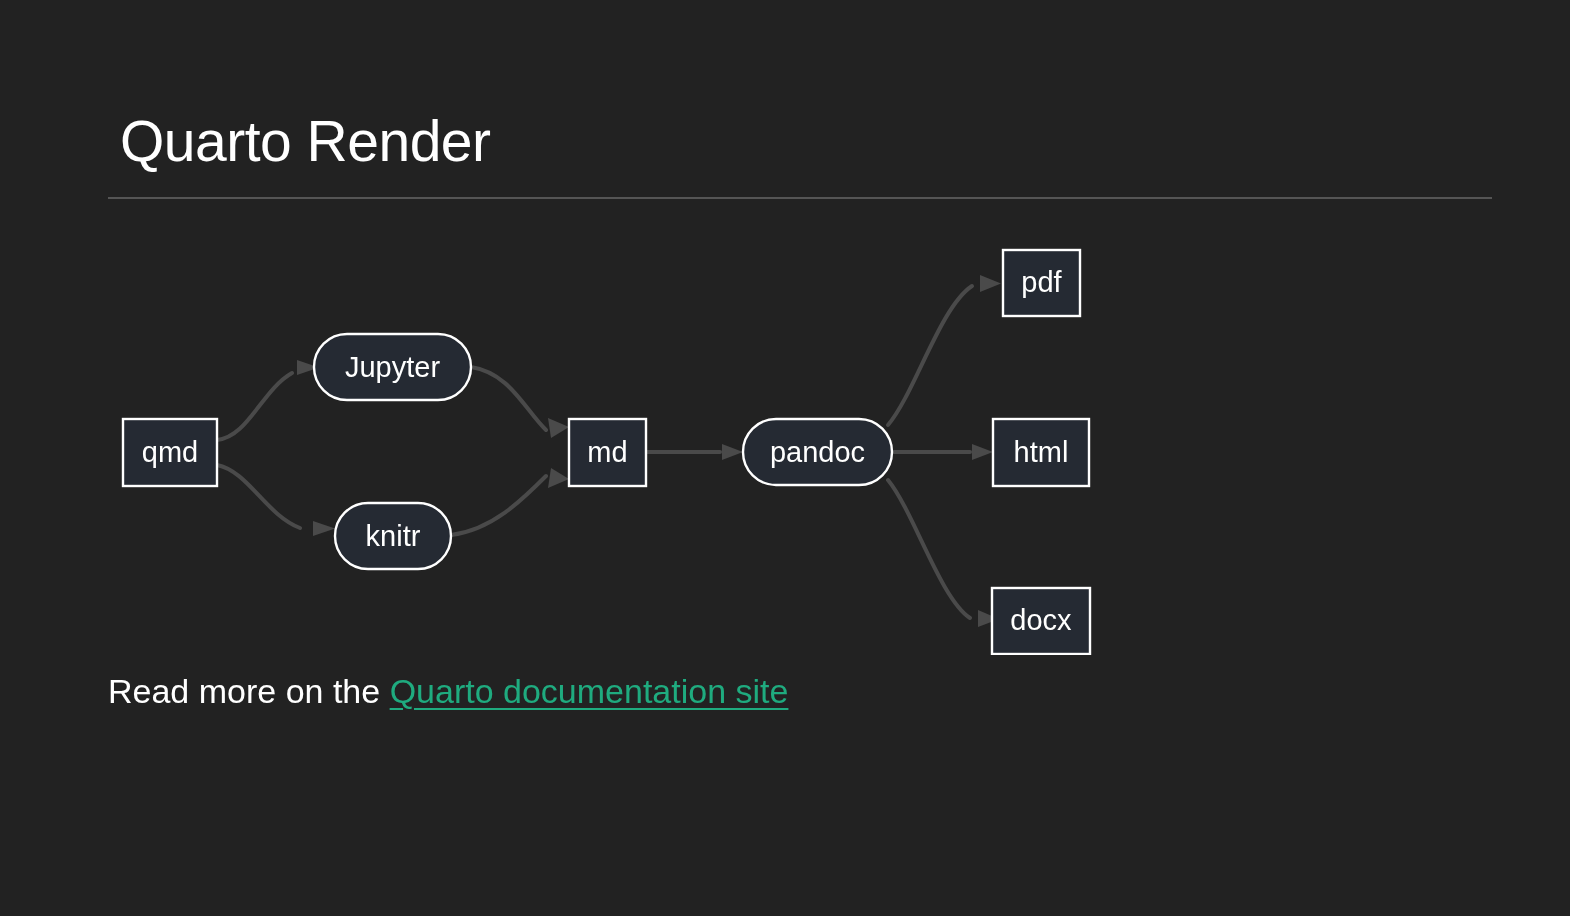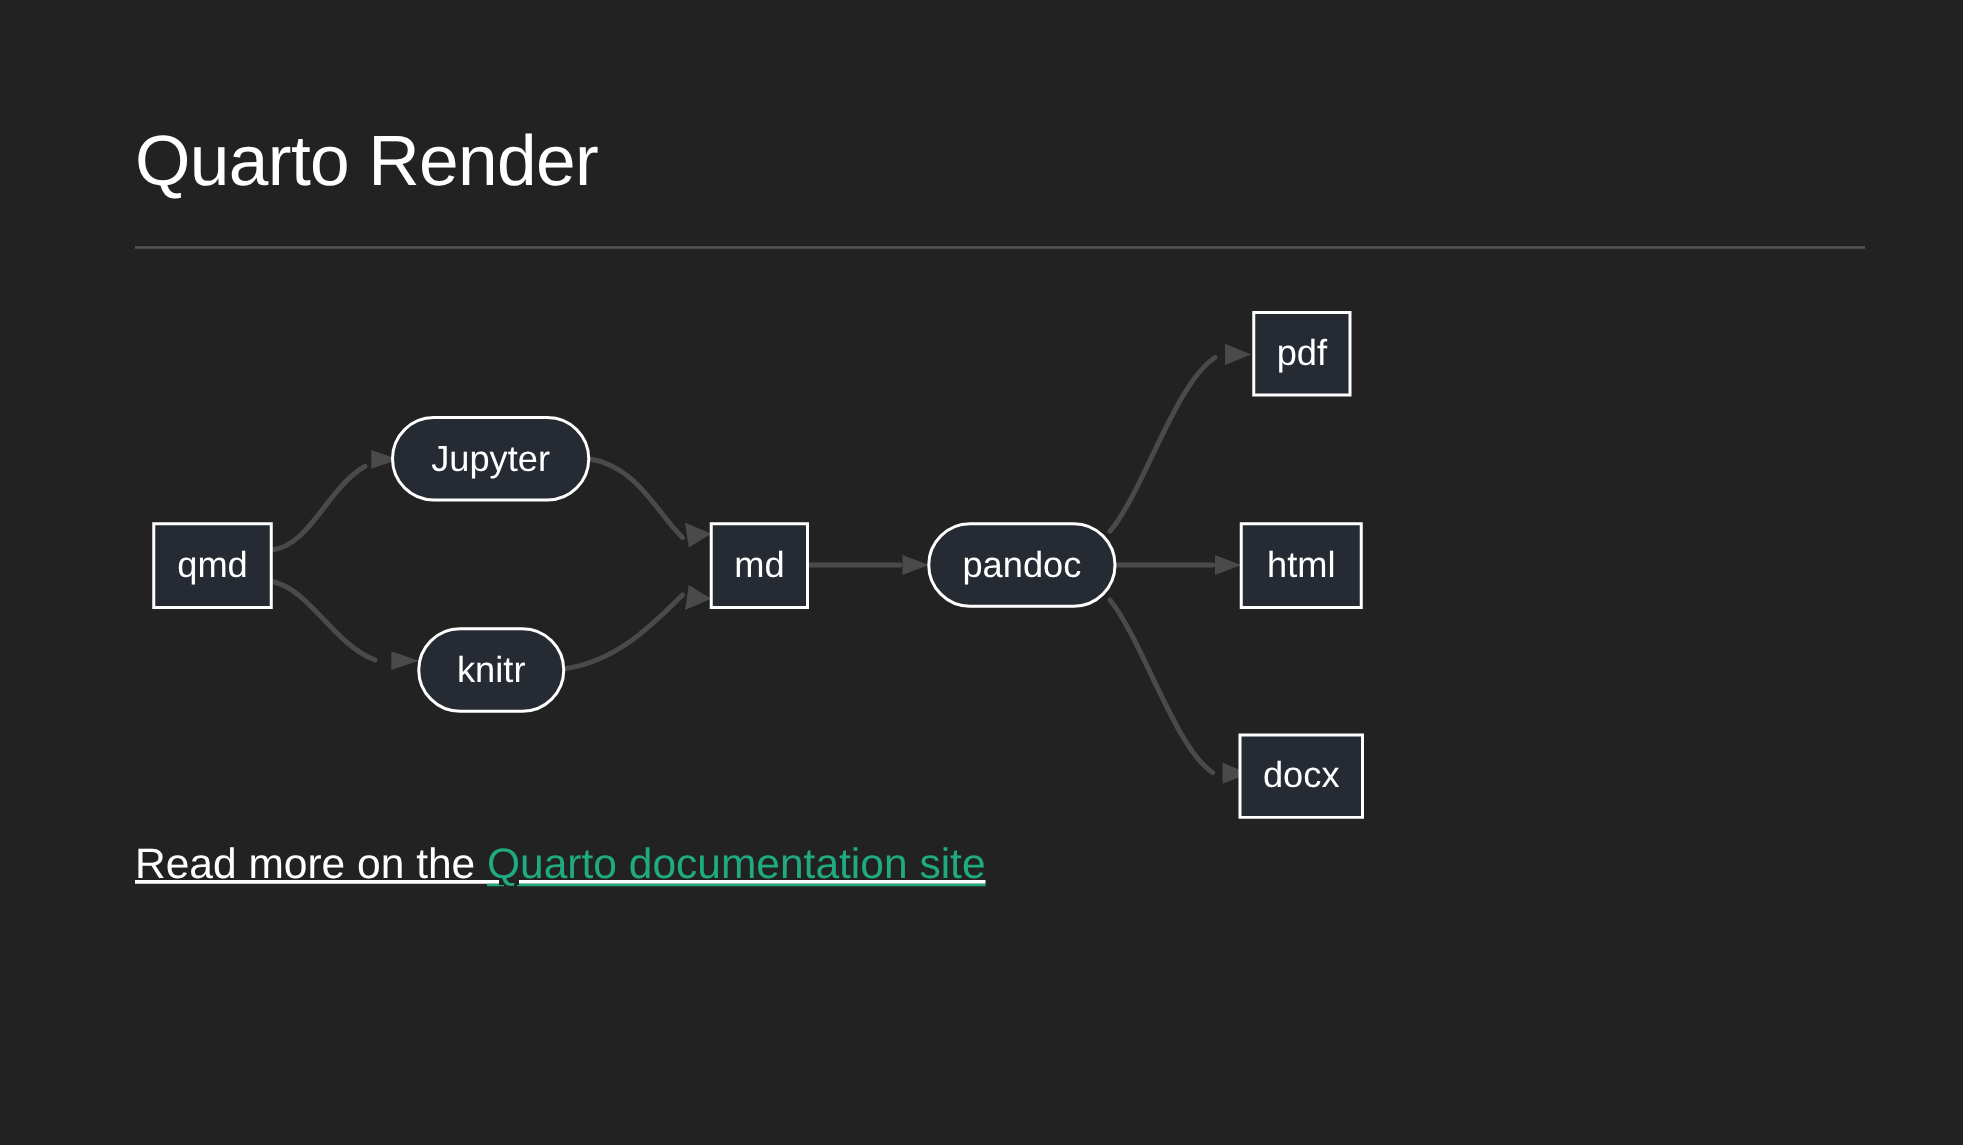--- a/index.html
+++ b/index.html
@@ -23,21 +23,21 @@
   }
 
   
   .title-block {
     position: absolute;
     left: 108px;
     top: 98px;
     width: 1384px;
   }
   .slide-title {
-    margin: 0;
+    margin: 12px;
     font-size: 57px;
     line-height: 1.1;
     font-weight: 300;
     letter-spacing: -0.5px;
     color: #ffffff;
     white-space: nowrap;
   }
   .title-rule {
     position: absolute;
     left: 108px;
@@ -87,21 +87,20 @@
 
   
   .footer-line {
     position: absolute;
     left: 108px;
     top: 672px;
     font-size: 34px;
     font-weight: 400;
     color: #ffffff;
     white-space: nowrap;
-    text-decoration: underline;
   }
   .doc-link {
     color: #1fab7f;
     text-decoration: underline;
     text-decoration-thickness: 2px;
     text-underline-offset: 5px;
     cursor: pointer;
   }
 </style>
 </head>

